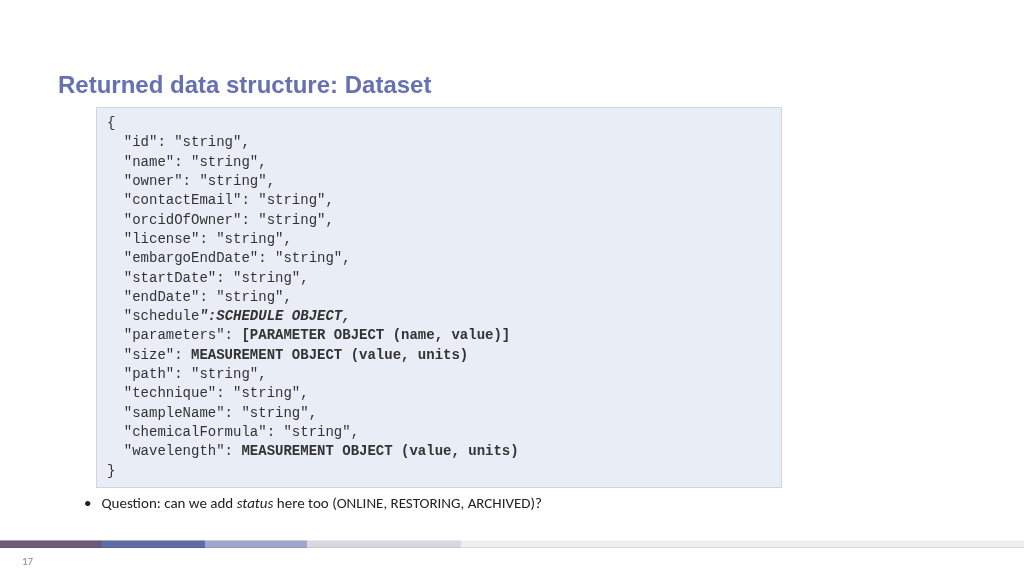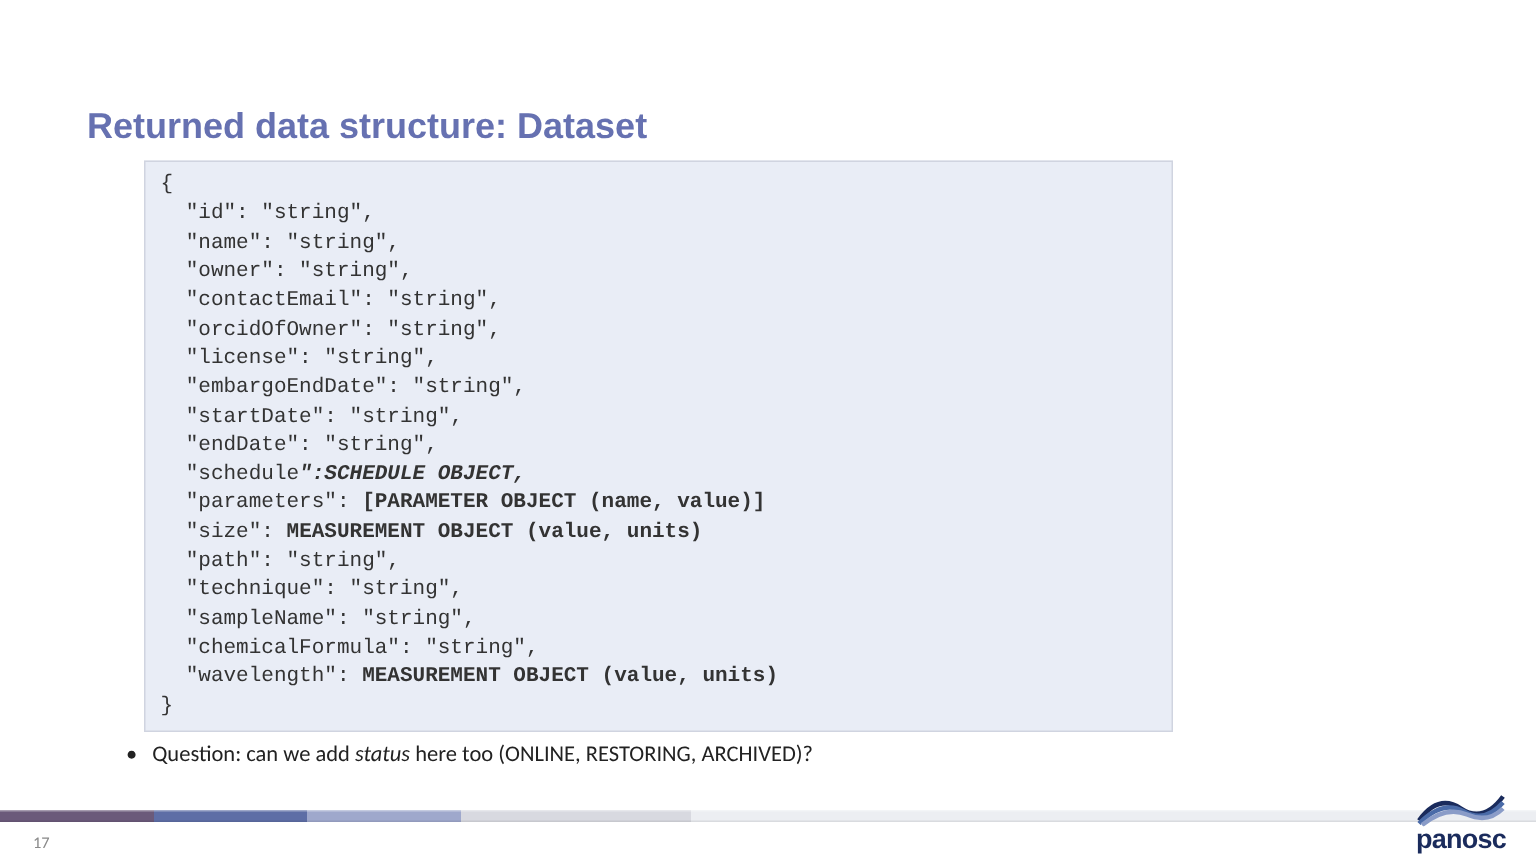--- a/index.html
+++ b/index.html
@@ -127,23 +127,13 @@
     <span class="bullet-dot">•</span>
     <span class="bullet-text">
       <span>Question: can we add </span><span class="italic">status</span><span> here too (ONLINE, RESTORING, ARCHIVED)?</span>
     </span>
   </div>
 
   <div class="footer-bar"></div>
 
   <div class="page-number">17</div>
 
-  <div class="logo">
-    <div class="logo-waves">
-      <svg width="60" height="24" viewBox="0 0 60 24">
-        <path d="M2 20 Q 15 2, 30 12 T 58 4" stroke="#1a2b5c" stroke-width="3" fill="none"></path>
-        <path d="M2 22 Q 18 6, 32 14 T 58 8" stroke="#4a6ba8" stroke-width="3" fill="none"></path>
-        <path d="M4 23 Q 20 10, 34 16 T 58 12" stroke="#8a9cc8" stroke-width="3" fill="none"></path>
-      </svg>
-    </div>
-    <div class="logo-text">panosc</div>
-  </div>
 </div>
 
 </body></html>

